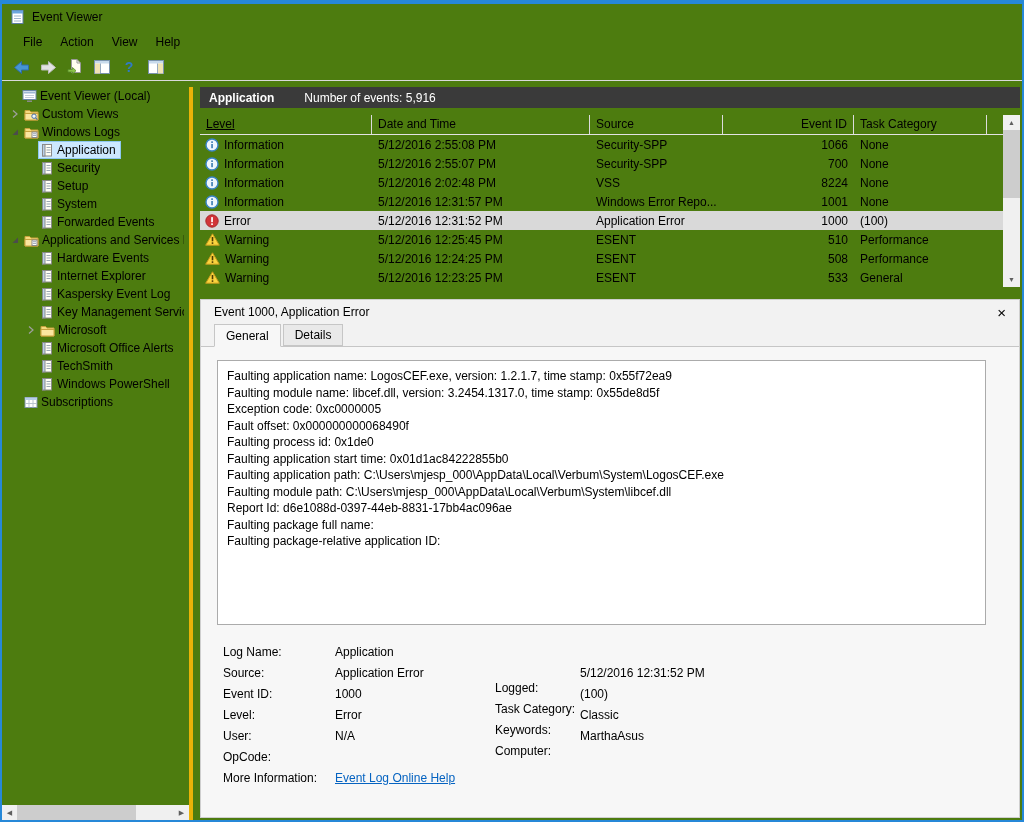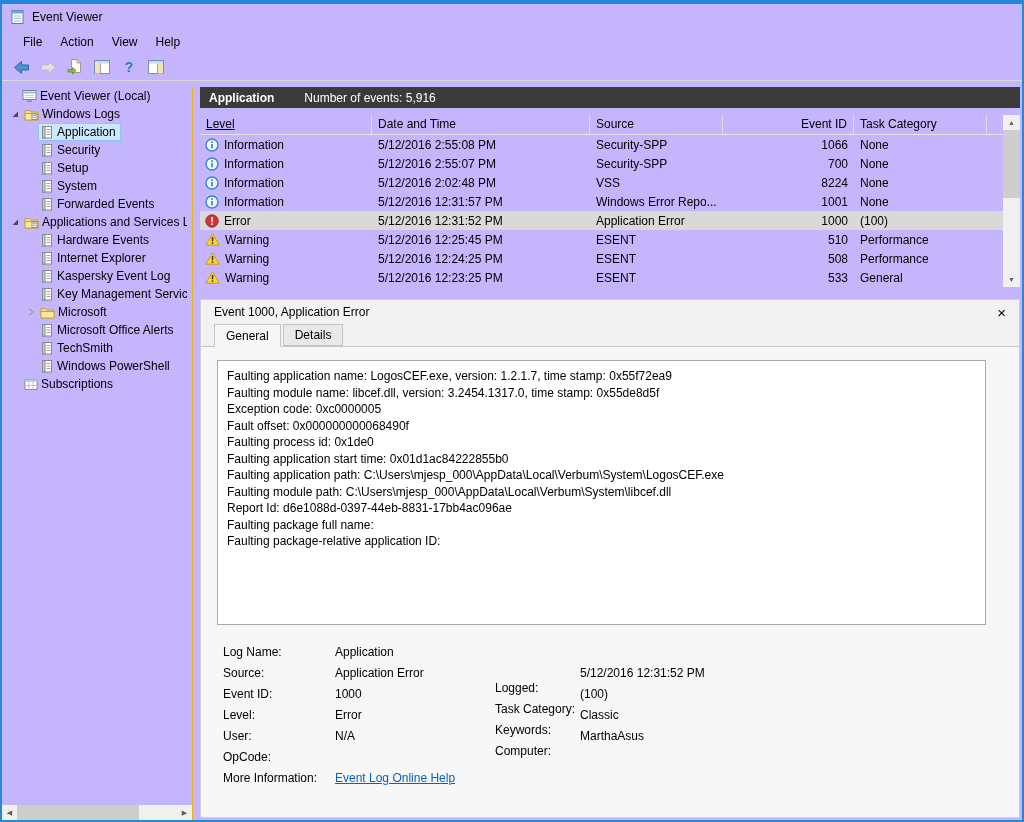--- a/index.html
+++ b/index.html
@@ -5,35 +5,35 @@
   * { box-sizing: border-box; }
   html,body { margin:0; padding:0; background:#fff; }
   body {
     font-family: "Liberation Sans", sans-serif;
     font-size: 12px;
     color: #000;
   }
   .window {
     width: 1024px; height: 822px;
     border: 2px solid #2688d8; border-top-width: 4px;
-    background: #c4b5fd;
+    background: #4d7c0f;
     display: flex; flex-direction: column;
     position: relative; overflow: hidden;
   }
   
   .titlebar { height: 26px; flex: 0 0 26px; display: flex; align-items: center; padding-left: 8px; gap: 6px; }
   .app-icon { display: inline-flex; }
   .menubar { height: 24px; flex: 0 0 24px; display: flex; align-items: center; padding-left: 12px; }
   .menu-item { padding: 4px 9px; cursor: default; }
   .toolbar { height: 27px; flex: 0 0 27px; display: flex; align-items: center; gap: 5px; padding-left: 8px; border-bottom: 1px solid #d9d9d9; }
   .tool-btn { width: 22px; height: 22px; display: inline-flex; align-items: center; justify-content: center; }
   .tool-ic { display: inline-flex; }
   
   .content { flex: 1; display: flex; padding-top: 6px; min-height: 0; }
-  .sidebar { width: 191px; flex: 0 0 191px; border-right: 1px solid #eab308; display: flex; flex-direction: column; min-height: 0; }
+  .sidebar { width: 191px; flex: 0 0 191px; border-right: 4px solid #eab308; display: flex; flex-direction: column; min-height: 0; }
   .tree { flex: 1; overflow: hidden; }
   .tree-item { height: 18px; display: flex; align-items: center; white-space: nowrap; cursor: default; }
   .caret { width: 14px; flex: 0 0 14px; display: inline-flex; align-items: center; justify-content: center; }
   .tree-sel { display: inline-flex; align-items: center; gap: 3px; padding: 1px 4px 1px 1px; border: 1px solid transparent; overflow: hidden; }
   .tree-item.selected .tree-sel { background: #cce8ff; border-color: #8ec8f0; }
   .tree-icon { display: inline-flex; flex: 0 0 auto; }
   .tree-label { overflow: hidden; }
   
   .hscroll { height: 15px; flex: 0 0 15px; background: #f0f0f0; display: flex; }
   .scroll-btn { width: 15px; flex: 0 0 15px; display: flex; align-items: center; justify-content: center; font-size: 7px; color: #5f5f5f; background: #f0f0f0; }
@@ -169,20 +169,38 @@
                   <line x1="3" y1="8.5" x2="12" y2="8.5" stroke="#c3cdd8"></line>
                   <rect x="5" y="11.5" width="5" height="1.5" fill="#8a8a8a"></rect>
                 </svg>
               </span>
               <span class="tree-label">Event Viewer (Local)</span>
             </span>
           </div>
           <div class="tree-item" style="padding-left: 6px;">
             <span class="caret">
               <svg width="12" height="12" viewBox="0 0 12 12">
+                <path d="M4 2.5 L8 6 L4 9.5" fill="none" stroke="#a0a0a0" stroke-width="1.2"></path>
+              </svg>
+            </span>
+            <span class="tree-sel">
+              <span class="tree-icon">
+                <svg width="15" height="13" viewBox="0 0 15 13">
+                  <path d="M1 2.5 L5.5 2.5 L7 4 L14 4 L14 12 L1 12 Z" fill="#f5d97e" stroke="#c8a23d"></path>
+                  <path d="M1 5.5 L14 5.5 L14 12 L1 12 Z" fill="#fbe7a0" stroke="#c8a23d"></path>
+                  <circle cx="10" cy="8.2" r="2.2" fill="#eef6fd" stroke="#4a6f9c"></circle>
+                  <line x1="11.6" y1="9.8" x2="13.4" y2="11.6" stroke="#4a6f9c" stroke-width="1.2"></line>
+                </svg>
+              </span>
+              <span class="tree-label">Custom Views</span>
+            </span>
+          </div>
+          <div class="tree-item" style="padding-left: 6px;">
+            <span class="caret">
+              <svg width="12" height="12" viewBox="0 0 12 12">
                 <path d="M9 3.5 L9 9 L3.5 9 Z" fill="#4c4c4c"></path>
               </svg>
             </span>
             <span class="tree-sel">
               <span class="tree-icon">
                 <svg width="15" height="13" viewBox="0 0 15 13">
                   <path d="M1 2.5 L5.5 2.5 L7 4 L14 4 L14 12 L1 12 Z" fill="#f5d97e" stroke="#c8a23d"></path>
                   <path d="M1 5.5 L14 5.5 L14 12 L1 12 Z" fill="#fbe7a0" stroke="#c8a23d"></path>
                   <rect x="8" y="6" width="5" height="5.5" fill="#fff" stroke="#8a8a8a"></rect>
                   <line x1="9" y1="7.7" x2="12" y2="7.7" stroke="#9aa7b5"></line>

